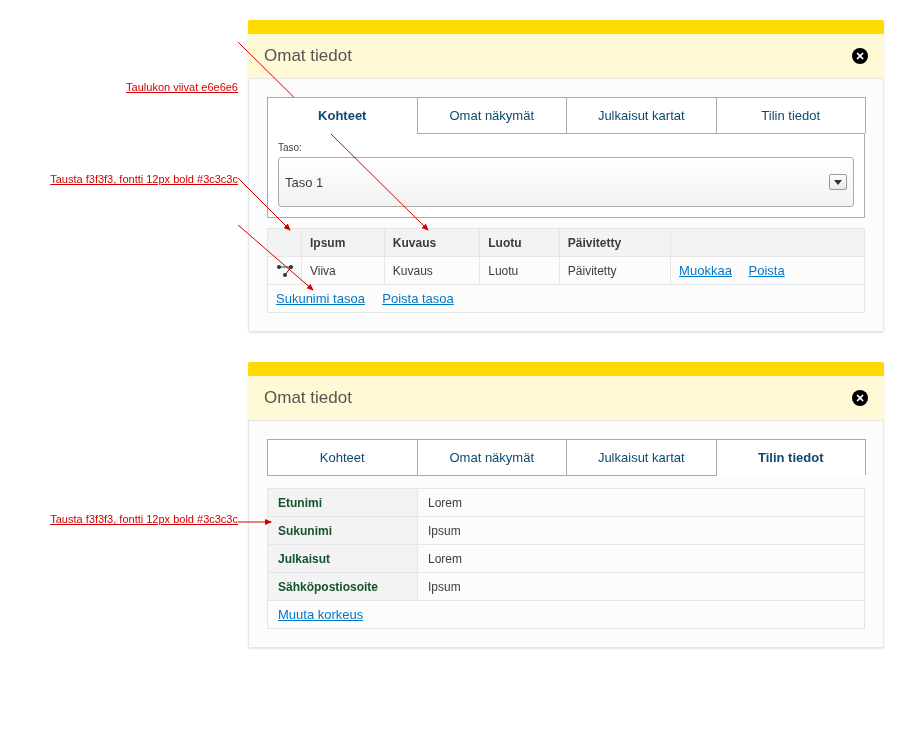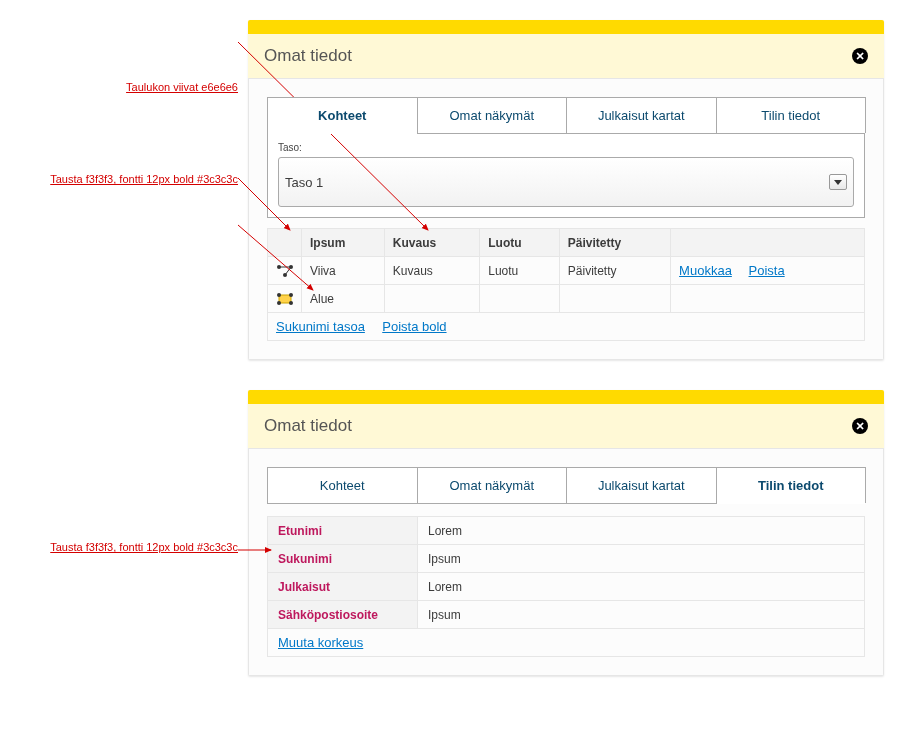--- a/index.html
+++ b/index.html
@@ -178,21 +178,21 @@
   table.info th, table.info td {
     border: 1px solid #e6e6e6;
     height: 28px;
     padding: 0 10px;
     text-align: left;
     vertical-align: middle;
   }
   table.info th {
     background: #f3f3f3;
     font-weight: bold;
-    color: #be185d;
+    color: #14532d;
     width: 150px;
     font-size: 12px;
   }
   table.info .footer td {
     padding: 6px 10px;
   }
   svg.arrow-line { position: absolute; left: 118px; top: 0; pointer-events: none; overflow: visible; }
   .icon-cell svg { display: block; margin: auto; }
 </style>
 </head>
@@ -260,40 +260,24 @@
             <td>Viiva</td>
             <td>Kuvaus</td>
             <td>Luotu</td>
             <td>Päivitetty</td>
             <td>
               <span class="link">Muokkaa</span>
               &nbsp;&nbsp;&nbsp;
               <span class="link">Poista</span>
             </td>
           </tr>
-          <tr>
-            <td class="narrow icon-cell">
-              <svg width="18" height="14">
-                  <polygon points="3,3 15,3 15,11 3,11" fill="#ffd24a" stroke="#c9a200" stroke-width="1"></polygon>
-                  <circle cx="3" cy="3" r="2" fill="#333"></circle>
-                  <circle cx="15" cy="3" r="2" fill="#333"></circle>
-                  <circle cx="15" cy="11" r="2" fill="#333"></circle>
-                  <circle cx="3" cy="11" r="2" fill="#333"></circle>
-                </svg>
-            </td>
-            <td>Alue</td>
-            <td></td>
-            <td></td>
-            <td></td>
-            <td></td>
-          </tr>
           <tr class="footer-row">
             <td colspan="6">
               <span class="link">Sukunimi tasoa</span>
-              <span class="link">Poista bold</span>
+              <span class="link">Poista tasoa</span>
             </td>
           </tr>
         </tbody>
       </table>
     </div>
   </div>
 </div>
 
 <div class="row-wrap">
   <div class="annot-col" style="padding-top:150px;">

